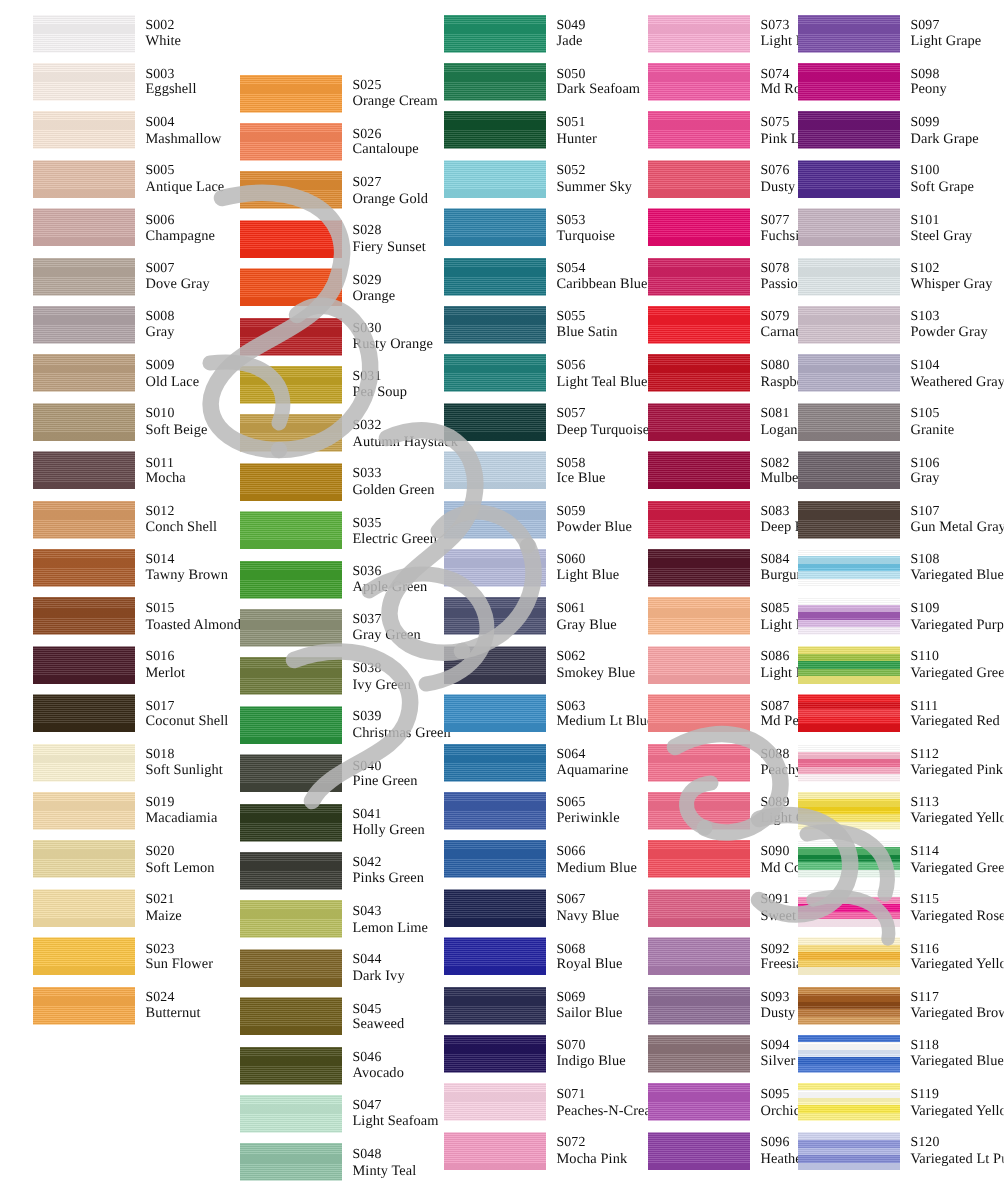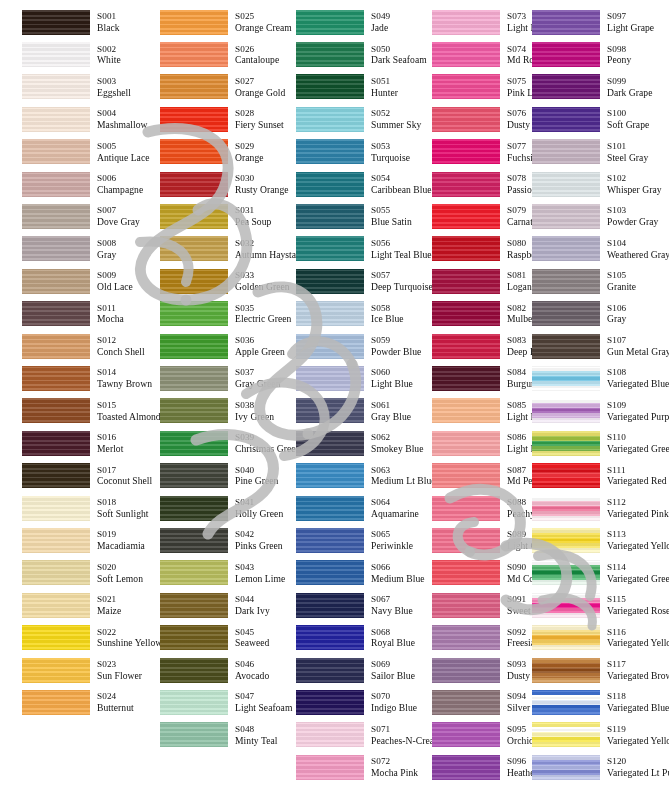--- a/index.html
+++ b/index.html
@@ -16,21 +16,21 @@
     display:flex;
     box-sizing:border-box;
     padding:6px 0 0 0;
   }
   .column{
     display:flex;
     flex-direction:column;
     box-sizing:border-box;
   }
   .col-0{width:152px;padding-left:22px;}
-  .col-1{width:136px;padding-left:8px;}
+  .col-1{width:136px;padding-left:8px;justify-content:flex-end;}
   .col-2{width:136px;padding-left:8px;}
   .col-3{width:100px;padding-left:8px;}
   .col-4{width:145px;padding-left:8px;}
 
   .swatch-row{
     display:flex;
     align-items:center;
     height:32.4px;
     box-sizing:border-box;
   }
@@ -77,29 +77,20 @@
     pointer-events:none;
     z-index:5;
   }
 </style>
 </head>
 <body>
 
 <div id="chart">
     <div class="column col-0">
       <div class="swatch-row">
-        <div class="swatch" style="background: rgb(43, 27, 20);">
-          <div class="threads"></div>
-        </div>
-        <div class="labels">
-          <span class="code">S001</span>
-          <span class="name">Black</span>
-        </div>
-      </div>
-      <div class="swatch-row">
         <div class="swatch" style="background: rgb(244, 242, 243);">
           <div class="threads"></div>
         </div>
         <div class="labels">
           <span class="code">S002</span>
           <span class="name">White</span>
         </div>
       </div>
       <div class="swatch-row">
         <div class="swatch" style="background: rgb(247, 236, 228);">
@@ -158,20 +149,29 @@
       <div class="swatch-row">
         <div class="swatch" style="background: rgb(187, 159, 128);">
           <div class="threads"></div>
         </div>
         <div class="labels">
           <span class="code">S009</span>
           <span class="name">Old Lace</span>
         </div>
       </div>
       <div class="swatch-row">
+        <div class="swatch" style="background: rgb(171, 150, 116);">
+          <div class="threads"></div>
+        </div>
+        <div class="labels">
+          <span class="code">S010</span>
+          <span class="name">Soft Beige</span>
+        </div>
+      </div>
+      <div class="swatch-row">
         <div class="swatch" style="background: rgb(99, 72, 75);">
           <div class="threads"></div>
         </div>
         <div class="labels">
           <span class="code">S011</span>
           <span class="name">Mocha</span>
         </div>
       </div>
       <div class="swatch-row">
         <div class="swatch" style="background: rgb(214, 154, 101);">
@@ -245,29 +245,20 @@
           <span class="name">Soft Lemon</span>
         </div>
       </div>
       <div class="swatch-row">
         <div class="swatch" style="background: rgb(242, 220, 163);">
           <div class="threads"></div>
         </div>
         <div class="labels">
           <span class="code">S021</span>
           <span class="name">Maize</span>
-        </div>
-      </div>
-      <div class="swatch-row">
-        <div class="swatch" style="background: rgb(247, 217, 23);">
-          <div class="threads"></div>
-        </div>
-        <div class="labels">
-          <span class="code">S022</span>
-          <span class="name">Sunshine Yellow</span>
         </div>
       </div>
       <div class="swatch-row">
         <div class="swatch" style="background: rgb(248, 194, 67);">
           <div class="threads"></div>
         </div>
         <div class="labels">
           <span class="code">S023</span>
           <span class="name">Sun Flower</span>
         </div>

